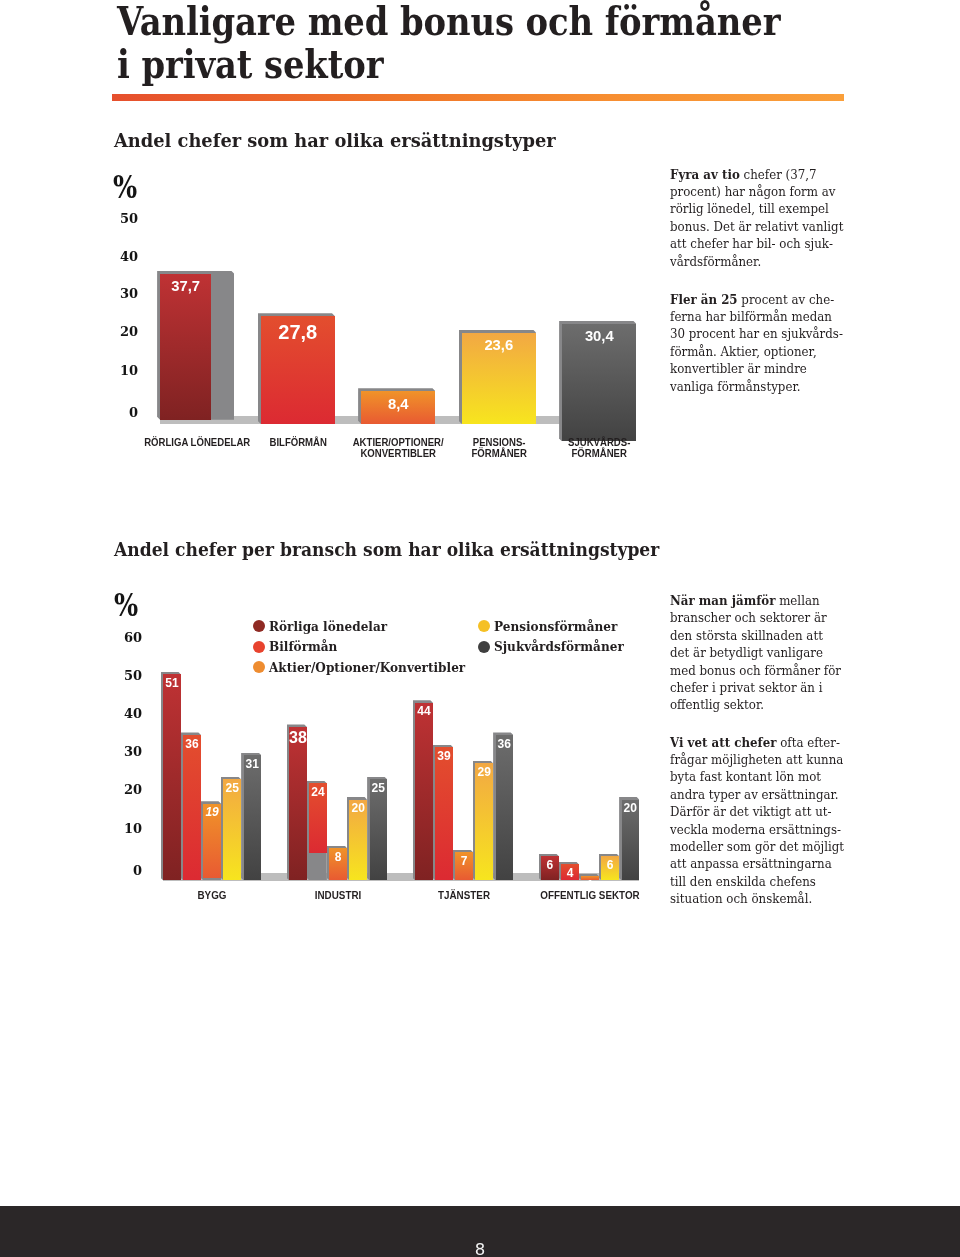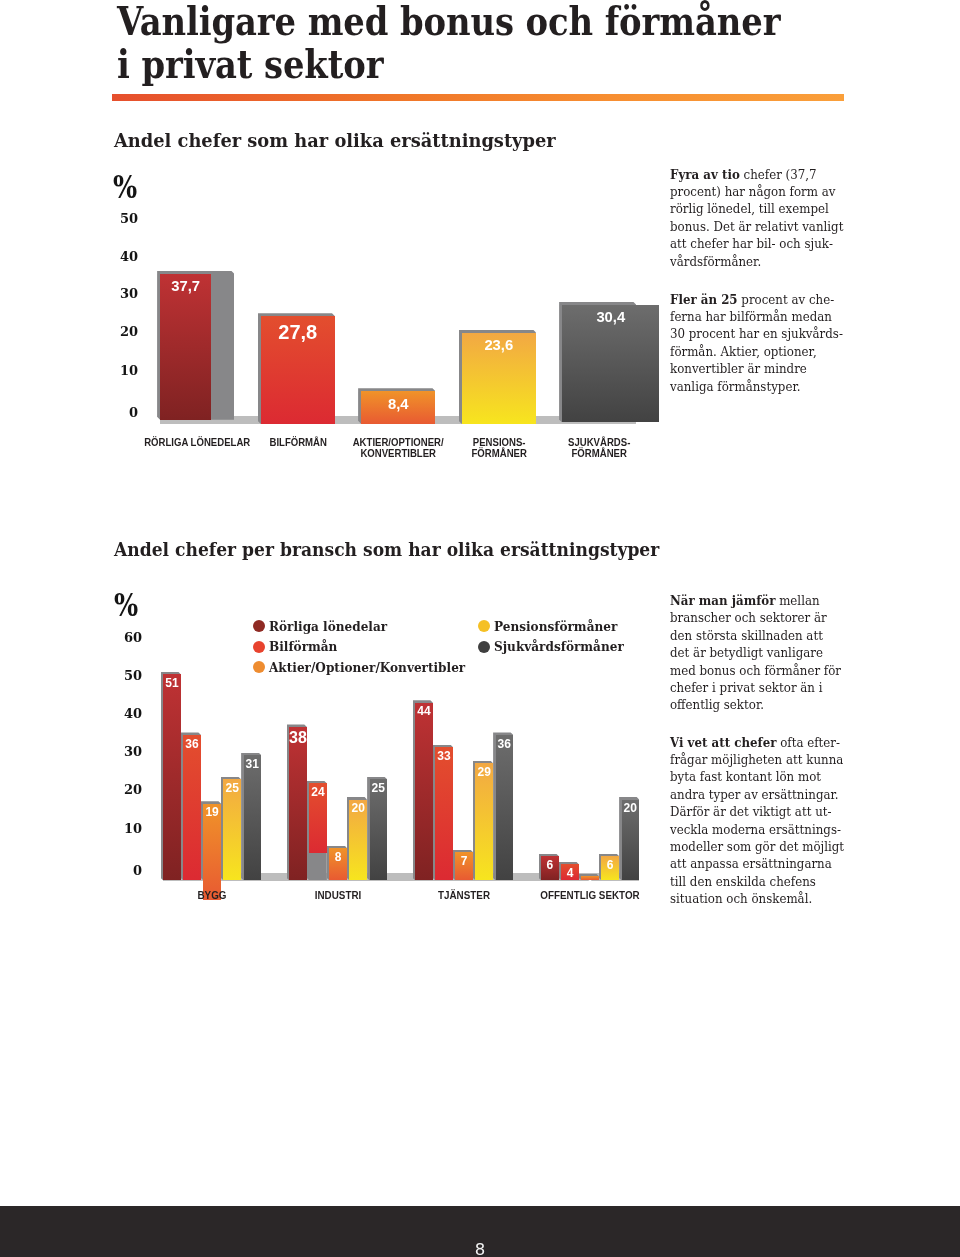--- a/index.html
+++ b/index.html
@@ -97,21 +97,21 @@
         </div>
       </div>
       <div class="cat" style="left: 341.1px; top: 436.9px; width: 114.4px;"><span>AKTIER/OPTIONER/</span><br><span>KONVERTIBLER</span></div>
       <div class="bar" style="left: 461.6px; top: 332.583px; width: 74.4px; height: 91.1668px;">
         <div class="shadow" style="left: -3px; top: -3px; width: 77.4px; height: 94.1668px; clip-path: polygon(0px 0px, 74.4px 0px, 77.4px 3px, 77.4px 94.1668px, 3px 94.1668px, 0px 91.1668px);"></div>
         <div class="face" style="background: linear-gradient(rgb(242, 168, 67) 0%, rgb(247, 229, 30) 100%);">
           <div class="val" style="top: 4.3px; font-size: 14.8px;">23,6</div>
         </div>
       </div>
       <div class="cat" style="left: 441.6px; top: 436.9px; width: 114.4px;"><span>PENSIONS-</span><br><span>FÖRMÅNER</span></div>
-      <div class="bar" style="left: 562.1px; top: 305px; width: 74.4px; height: 117.435px; padding-left: 23px;">
+      <div class="bar" style="left: 562.1px; top: 324px; width: 74.4px; height: 117.435px;">
         <div class="shadow" style="left: -3px; top: -3px; width: 77.4px; height: 120.435px; clip-path: polygon(0px 0px, 74.4px 0px, 77.4px 3px, 77.4px 120.435px, 3px 120.435px, 0px 117.435px);"></div>
         <div class="face" style="background: linear-gradient(rgb(109, 109, 109) 0%, rgb(66, 66, 66) 100%);">
           <div class="val" style="top: 4.3px; font-size: 14.8px;">30,4</div>
         </div>
       </div>
       <div class="cat" style="left: 542.1px; top: 436.9px; width: 114.4px;"><span>SJUKVÅRDS-</span><br><span>FÖRMÅNER</span></div>
     </div>
   <div id="chart2">
       <div class="sectitle" style="top: 539.3px; font-size: 17.78px; transform: scaleX(0.964);">Andel chefer per bransch som har olika ersättningstyper</div>
       <div class="ylab pct" style="left: 113.5px; top: 585.8px; width: auto;">%</div>
@@ -128,21 +128,21 @@
         <div class="face" style="background: linear-gradient(rgb(191, 50, 52) 0%, rgb(127, 34, 34) 100%);">
           <div class="val" style="top: 1.8px; font-size: 12px;">51</div>
         </div>
       </div>
       <div class="bar" style="left: 183.2px; top: 734.86px; width: 17.6px; height: 145.44px;">
         <div class="shadow" style="left: -2.4px; top: -2.4px; width: 20px; height: 147.84px; clip-path: polygon(0px 0px, 17.6px 0px, 20px 2.4px, 20px 147.84px, 2.4px 147.84px, 0px 145.44px);"></div>
         <div class="face" style="background: linear-gradient(rgb(227, 78, 46) 0%, rgb(220, 42, 50) 100%);">
           <div class="val" style="top: 1.8px; font-size: 12px;">36</div>
         </div>
       </div>
-      <div class="bar" style="left: 203.3px; top: 803.54px; width: 17.6px; height: 96px;">
+      <div class="bar" style="left: 203.3px; top: 803.54px; width: 17.6px; height: 74px; font-style: italic;">
         <div class="shadow" style="left: -2.4px; top: -2.4px; width: 20px; height: 79.16px; clip-path: polygon(0px 0px, 17.6px 0px, 20px 2.4px, 20px 79.16px, 2.4px 79.16px, 0px 76.76px);"></div>
         <div class="face" style="background: linear-gradient(rgb(240, 147, 41) 0%, rgb(232, 90, 50) 100%);">
           <div class="val" style="top: 1.8px; font-size: 12px;">19</div>
         </div>
       </div>
       <div class="bar" style="left: 223.4px; top: 779.3px; width: 17.6px; height: 101px;">
         <div class="shadow" style="left: -2.4px; top: -2.4px; width: 20px; height: 103.4px; clip-path: polygon(0px 0px, 17.6px 0px, 20px 2.4px, 20px 103.4px, 2.4px 103.4px, 0px 101px);"></div>
         <div class="face" style="background: linear-gradient(rgb(242, 168, 67) 0%, rgb(247, 229, 30) 100%);">
           <div class="val" style="top: 1.8px; font-size: 12px;">25</div>
         </div>
@@ -187,21 +187,21 @@
       <div class="cat big" style="left: 258.1px; top: 889.5px; width: 160px;">INDUSTRI</div>
       <div class="bar" style="left: 415.1px; top: 702.54px; width: 17.6px; height: 177.76px;">
         <div class="shadow" style="left: -2.4px; top: -2.4px; width: 20px; height: 180.16px; clip-path: polygon(0px 0px, 17.6px 0px, 20px 2.4px, 20px 180.16px, 2.4px 180.16px, 0px 177.76px);"></div>
         <div class="face" style="background: linear-gradient(rgb(191, 50, 52) 0%, rgb(127, 34, 34) 100%); text-decoration: underline;">
           <div class="val" style="top: 1.8px; font-size: 12px;">44</div>
         </div>
       </div>
       <div class="bar" style="left: 435.2px; top: 746.98px; width: 17.6px; height: 133.32px;">
         <div class="shadow" style="left: -2.4px; top: -2.4px; width: 20px; height: 135.72px; clip-path: polygon(0px 0px, 17.6px 0px, 20px 2.4px, 20px 135.72px, 2.4px 135.72px, 0px 133.32px);"></div>
         <div class="face" style="background: linear-gradient(rgb(227, 78, 46) 0%, rgb(220, 42, 50) 100%);">
-          <div class="val" style="top: 1.8px; font-size: 12px;">33</div>
+          <div class="val" style="top: 1.8px; font-size: 12px;">39</div>
         </div>
       </div>
       <div class="bar" style="left: 455.3px; top: 852.02px; width: 17.6px; height: 28.28px;">
         <div class="shadow" style="left: -2.4px; top: -2.4px; width: 20px; height: 30.68px; clip-path: polygon(0px 0px, 17.6px 0px, 20px 2.4px, 20px 30.68px, 2.4px 30.68px, 0px 28.28px);"></div>
         <div class="face" style="background: linear-gradient(rgb(240, 147, 41) 0%, rgb(232, 90, 50) 100%);">
           <div class="val" style="top: 1.8px; font-size: 12px;">7</div>
         </div>
       </div>
       <div class="bar" style="left: 475.4px; top: 763.14px; width: 17.6px; height: 117.16px;">
         <div class="shadow" style="left: -2.4px; top: -2.4px; width: 20px; height: 119.56px; clip-path: polygon(0px 0px, 17.6px 0px, 20px 2.4px, 20px 119.56px, 2.4px 119.56px, 0px 117.16px);"></div>

